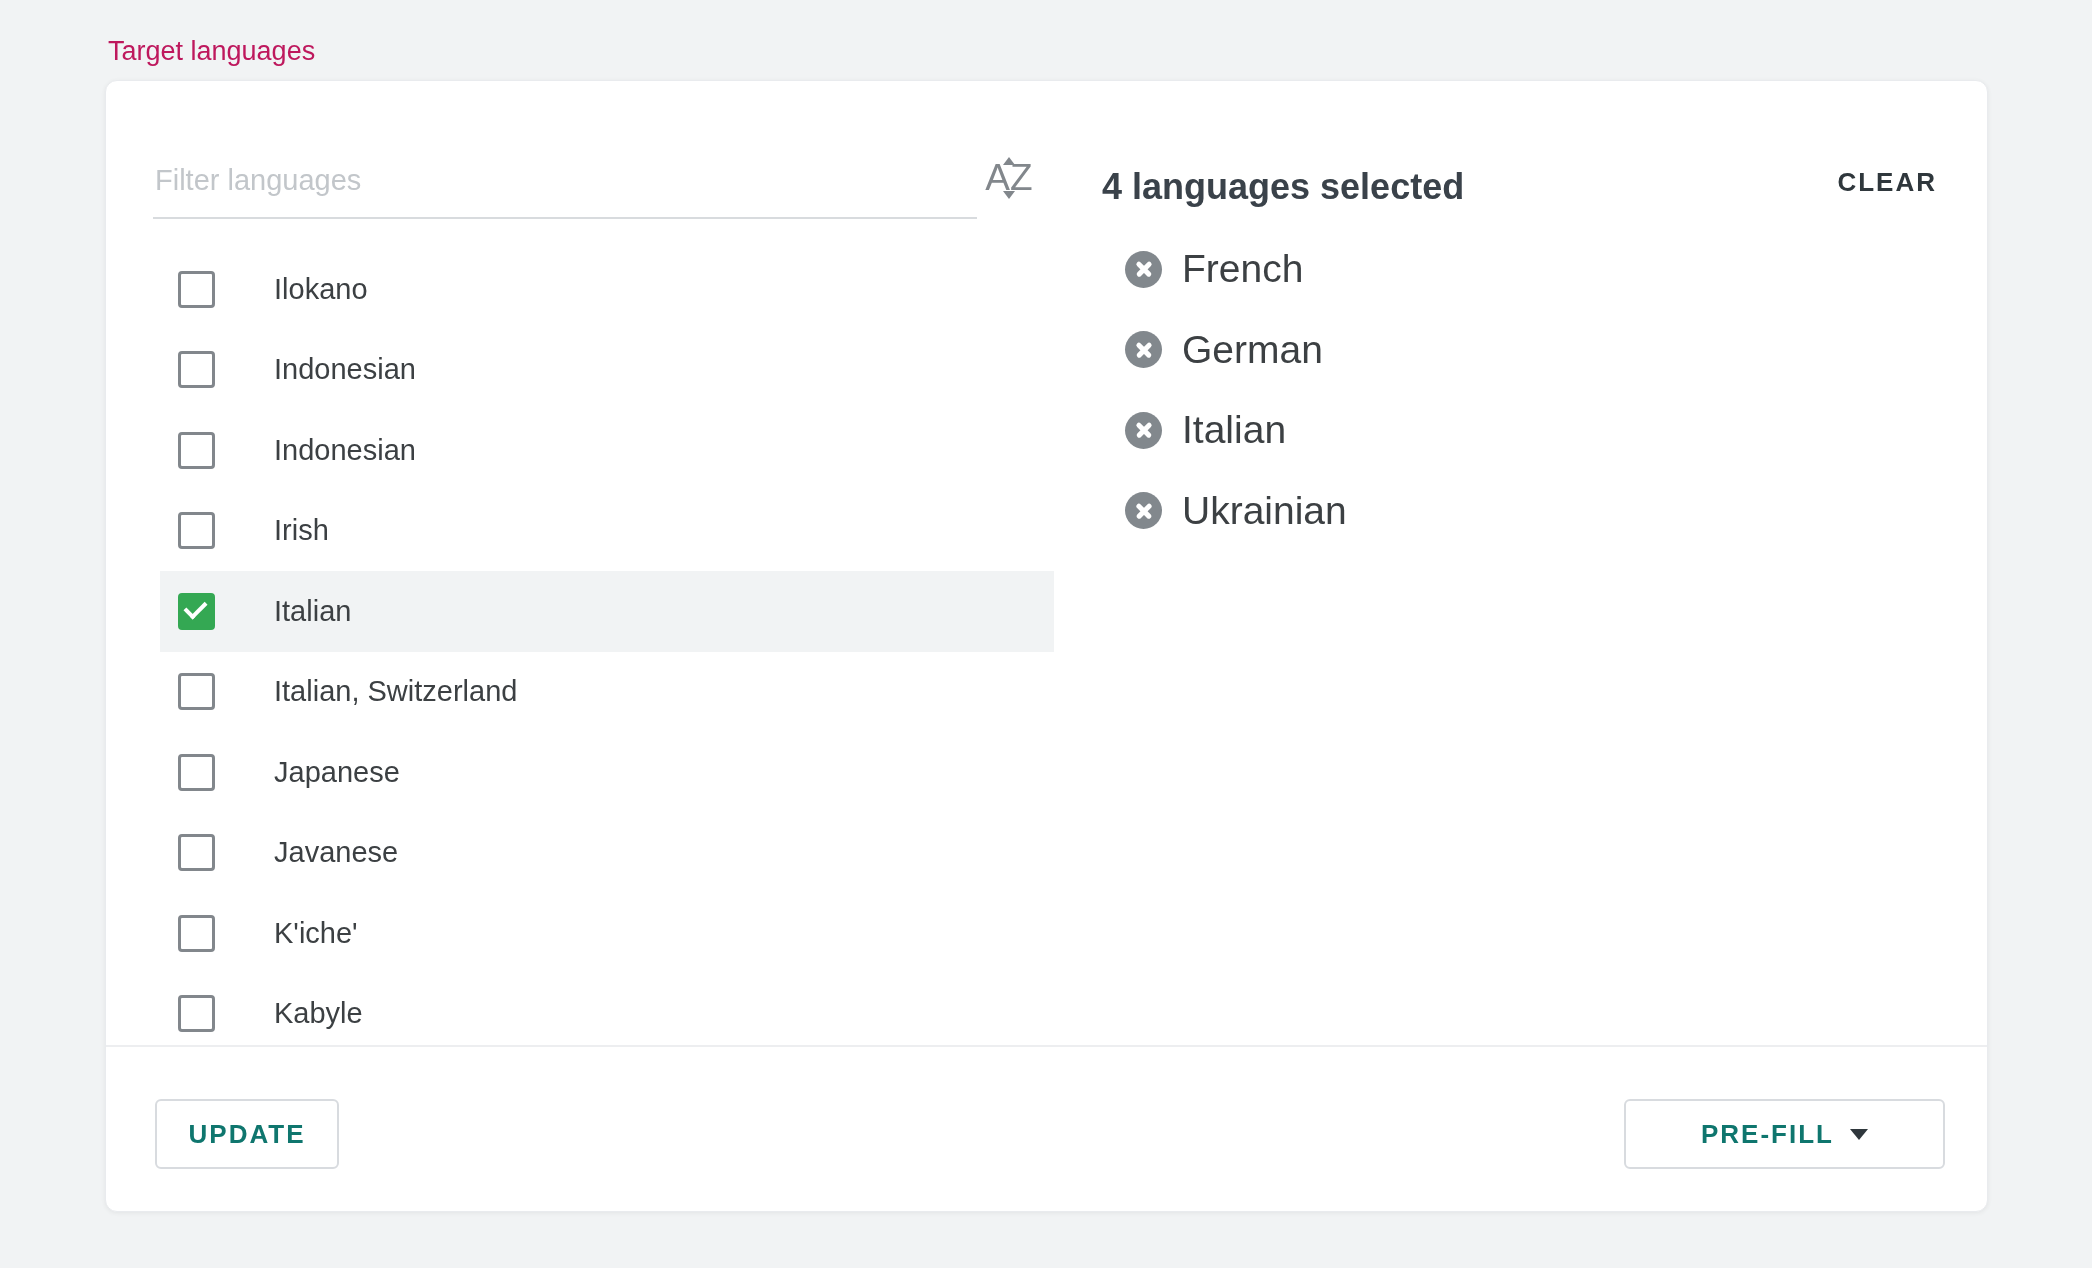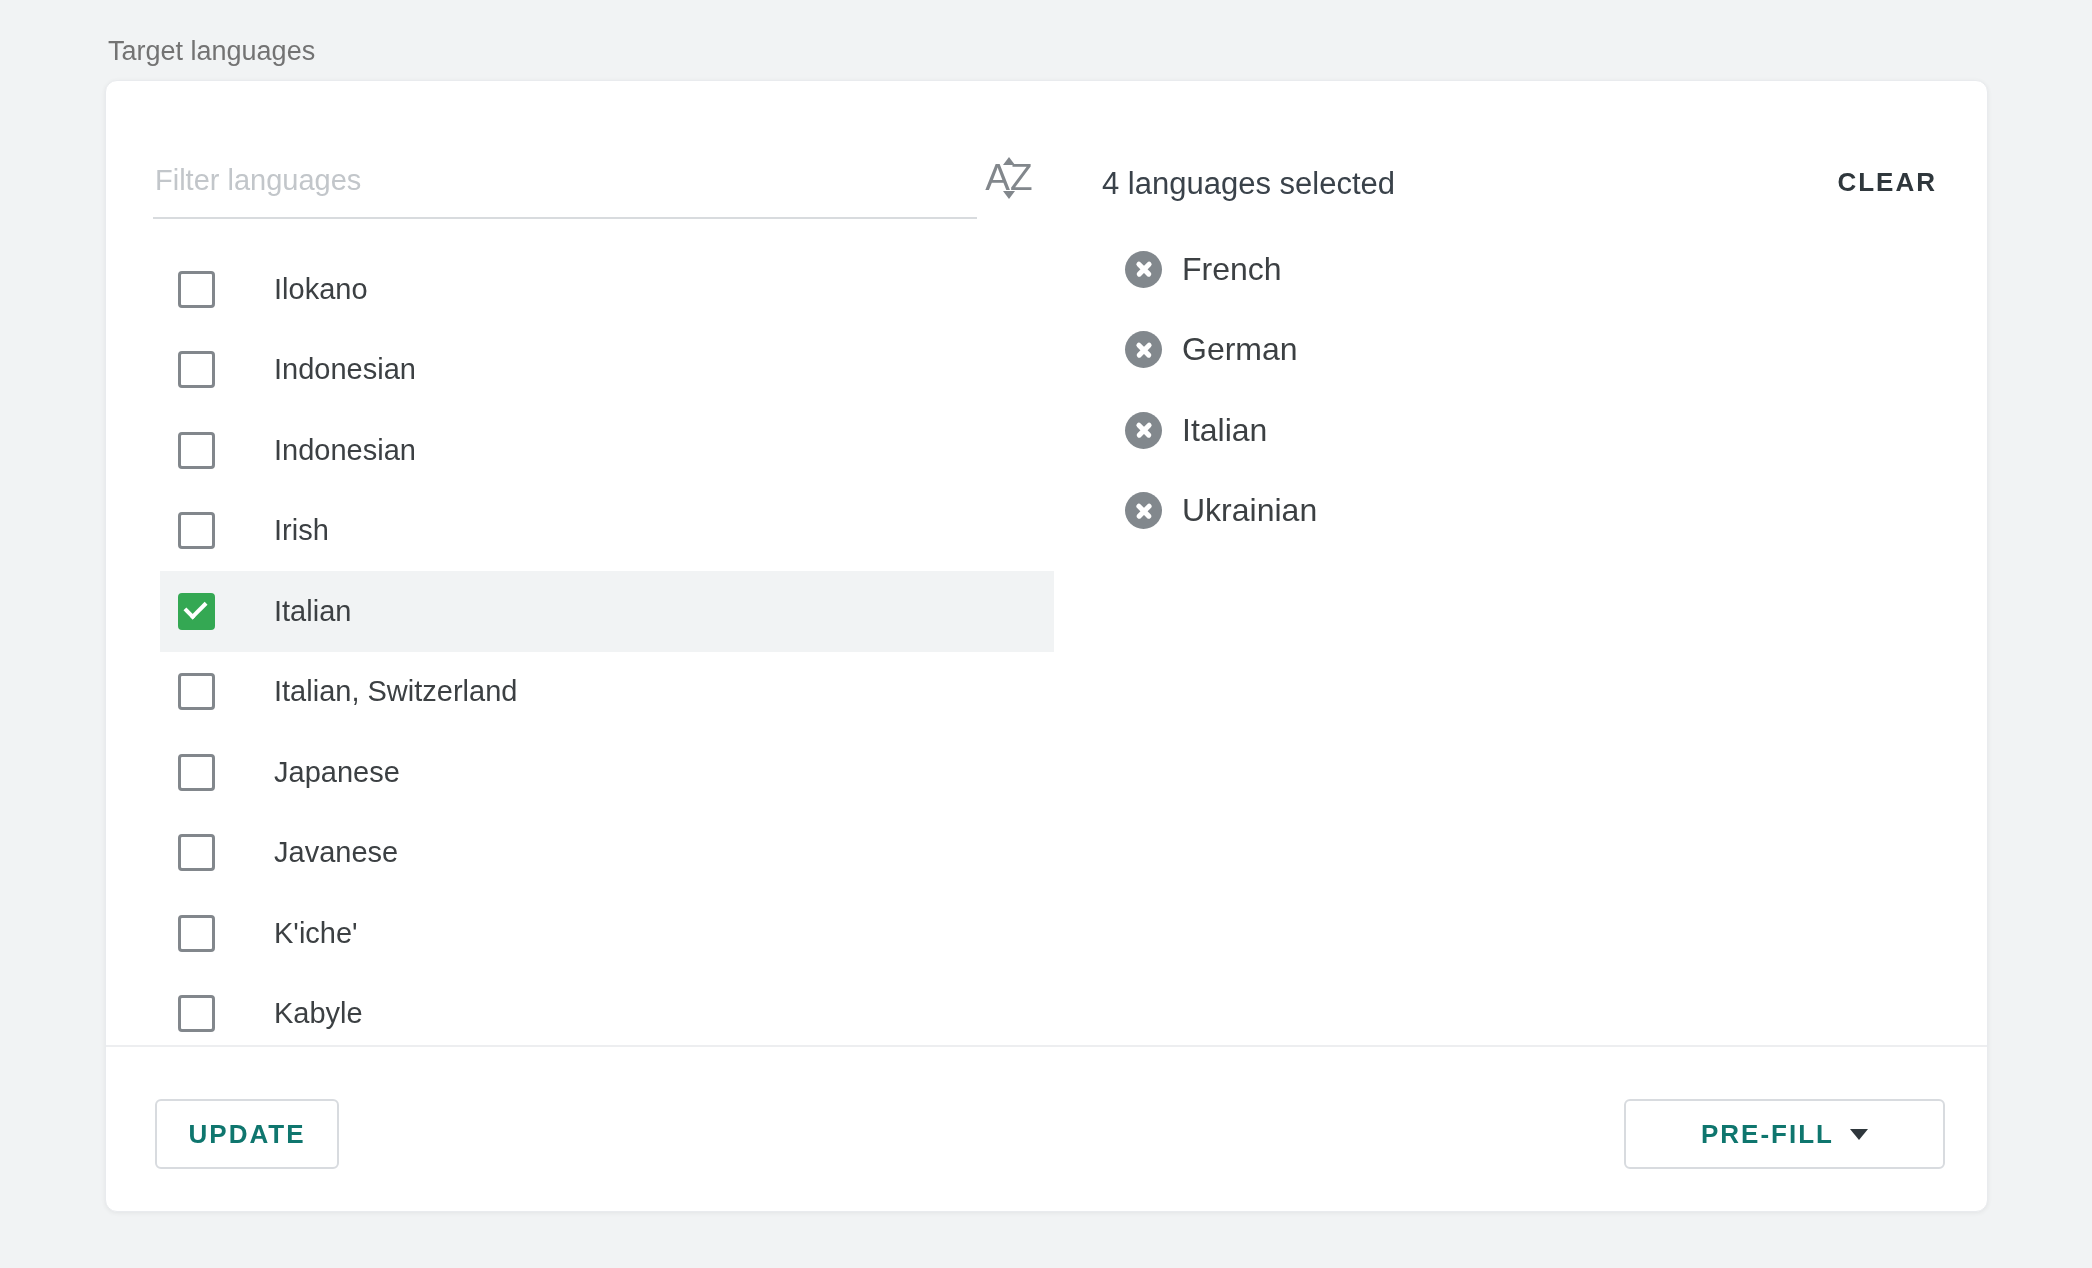--- a/index.html
+++ b/index.html
@@ -7,21 +7,21 @@
   body {
     font-family:"Liberation Sans", sans-serif;
     background:#f1f3f4;
     position:relative;
     overflow:hidden;
     color:#3c4043;
   }
 
   .field-label {
     position:absolute; left:108px; top:36px;
-    font-size:27px; color:#737373;text-align:right;
+    font-size:27px; color:#be185d;text-align:right;
   }
 
   .card {
     position:absolute; left:105px; top:80px;
     width:1883px; height:1132px;
     background:#ffffff;
     border:1px solid #e9ebee;
     border-radius:12px;
     box-shadow:0 1px 4px rgba(60,64,67,.08);
   }
@@ -81,21 +81,21 @@
     content:""; position:absolute; left:4px; top:5px;
     width:17px; height:9px;
     border-left:4px solid #fff; border-bottom:4px solid #fff;
     transform:rotate(-45deg);
   }
   .lang-label { margin-left:21px; font-size:29px; color:#3c4043; }
 
   
   .summary {
     position:absolute; left:996px; top:85px;
-    font-size:31px; font-weight:normal; color:#3a424a;
+    font-size:36px; font-weight:bold; color:#3a424a;
   }
   .clear-btn {
     position:absolute; right:50px; top:86px;
     background:none; border:none; cursor:pointer;
     font-family:"Liberation Sans", sans-serif;
     font-size:26px; font-weight:bold; letter-spacing:2px;
     color:#2f373c;
   }
   .chip-list { position:absolute; left:1019px; top:148px; }
   .chip-row { height:80.5px; display:flex; align-items:center; }
@@ -103,21 +103,21 @@
     position:relative; flex:none;
     width:37px; height:37px; border-radius:50%;
     background:#82888d; border:none; cursor:pointer;
   }
   .chip-remove::before, .chip-remove::after {
     content:""; position:absolute; left:50%; top:50%;
     width:19px; height:4.5px; border-radius:2.5px; background:#fff;
   }
   .chip-remove::before { transform:translate(-50%,-50%) rotate(45deg); }
   .chip-remove::after  { transform:translate(-50%,-50%) rotate(-45deg); }
-  .chip-label { margin-left:20px; font-size:32px; color:#3c4043; }
+  .chip-label { margin-left:20px; font-size:39px; color:#3c4043; }
 
   
   .footer-divider {
     position:absolute; left:0; top:964px; width:100%; height:2px;
     background:#edeef0;
   }
   .btn {
     position:absolute; top:1018px; height:70px;
     background:#fff; border:2px solid #d8dbdf; border-radius:6px;
     font-family:"Liberation Sans", sans-serif;

